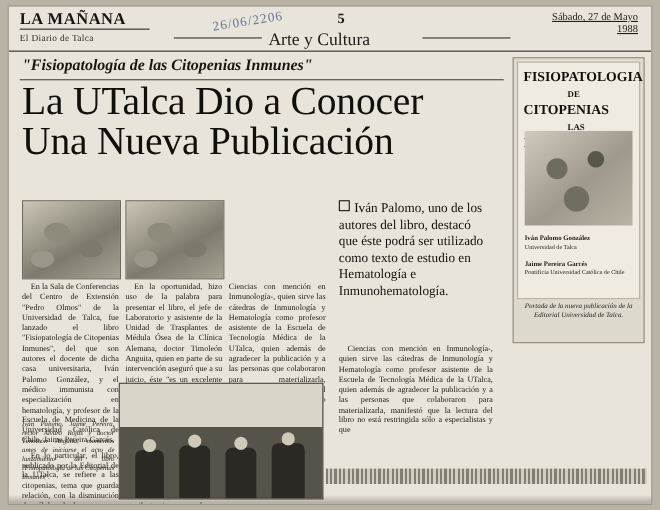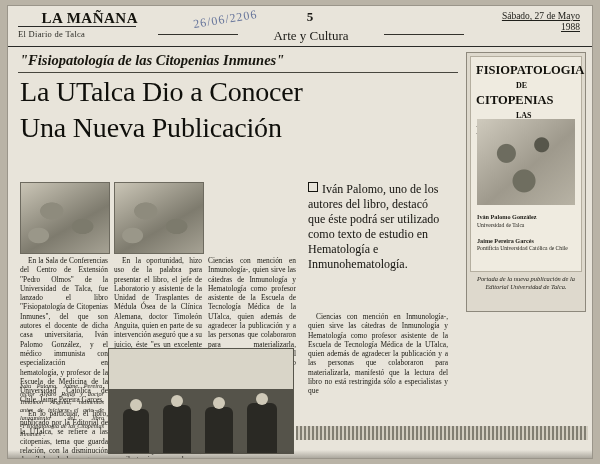--- a/index.html
+++ b/index.html
@@ -19,35 +19,34 @@
     position:absolute;left:0;top:0;width:584px;height:40px;
     border-bottom:1.5px solid #2a2a28;
   }
   .logo-box{
     position:absolute;left:10px;top:4px;width:120px;
   }
   .logo-title{
     font-family:"Liberation Serif", serif;
     font-weight:bold;font-size:15px;letter-spacing:0.5px;color:#16150f;
     line-height:17px;
-    text-align:right;
   }
   .logo-sub{
     font-size:8.5px;color:#2a2a24;margin-top:1px;letter-spacing:0.3px;
   }
   .logo-rule{
     position:absolute;left:10px;top:20px;width:118px;height:1px;background:#2a2a28;
   }
   .page-num{
     position:absolute;left:289px;top:3px;width:26px;text-align:center;
     font-size:13px;font-weight:bold;color:#1b1a16;
   }
   .section-name{
-    position:absolute;left:236px;top:22px;width:134px;text-align:center;
-    font-size:13px;color:#1b1a16;
+    position:absolute;left:236px;top:22px;width:134px;
+    font-size:16px;color:#1b1a16;
   }
   .rule-left{position:absolute;left:150px;top:28px;width:80px;height:1px;background:#33322c;}
   .rule-right{position:absolute;left:376px;top:28px;width:80px;height:1px;background:#33322c;}
   .date{
     position:absolute;right:12px;top:5px;text-align:right;
     font-size:9.5px;color:#20201b;line-height:11px;text-decoration:underline;
   }
   .scrawl{
     position:absolute;left:185px;top:6px;
     font-family:"Liberation Serif", serif;
@@ -60,21 +59,21 @@
   .kicker{
     position:absolute;left:12px;top:46px;width:420px;
     font-style:italic;font-size:14.5px;color:#17160f;font-weight:bold;
   }
   .kicker-rule{
     position:absolute;left:10px;top:66px;width:440px;height:1px;background:#47463e;
   }
   
   .headline{
     position:absolute;left:12px;top:68px;width:438px;
-    font-size:28px;line-height:36px;color:#0f0f0b;
+    font-size:36px;line-height:36px;color:#0f0f0b;
     letter-spacing:-0.2px;
   }
   
   .cover{
     position:absolute;left:458px;top:46px;width:118px;height:258px;
     background:#ded9cd;border:1px solid #8d887c;
   }
   .cover-inner{
     position:absolute;left:3px;top:3px;width:110px;height:214px;
     background:#efebe0;

